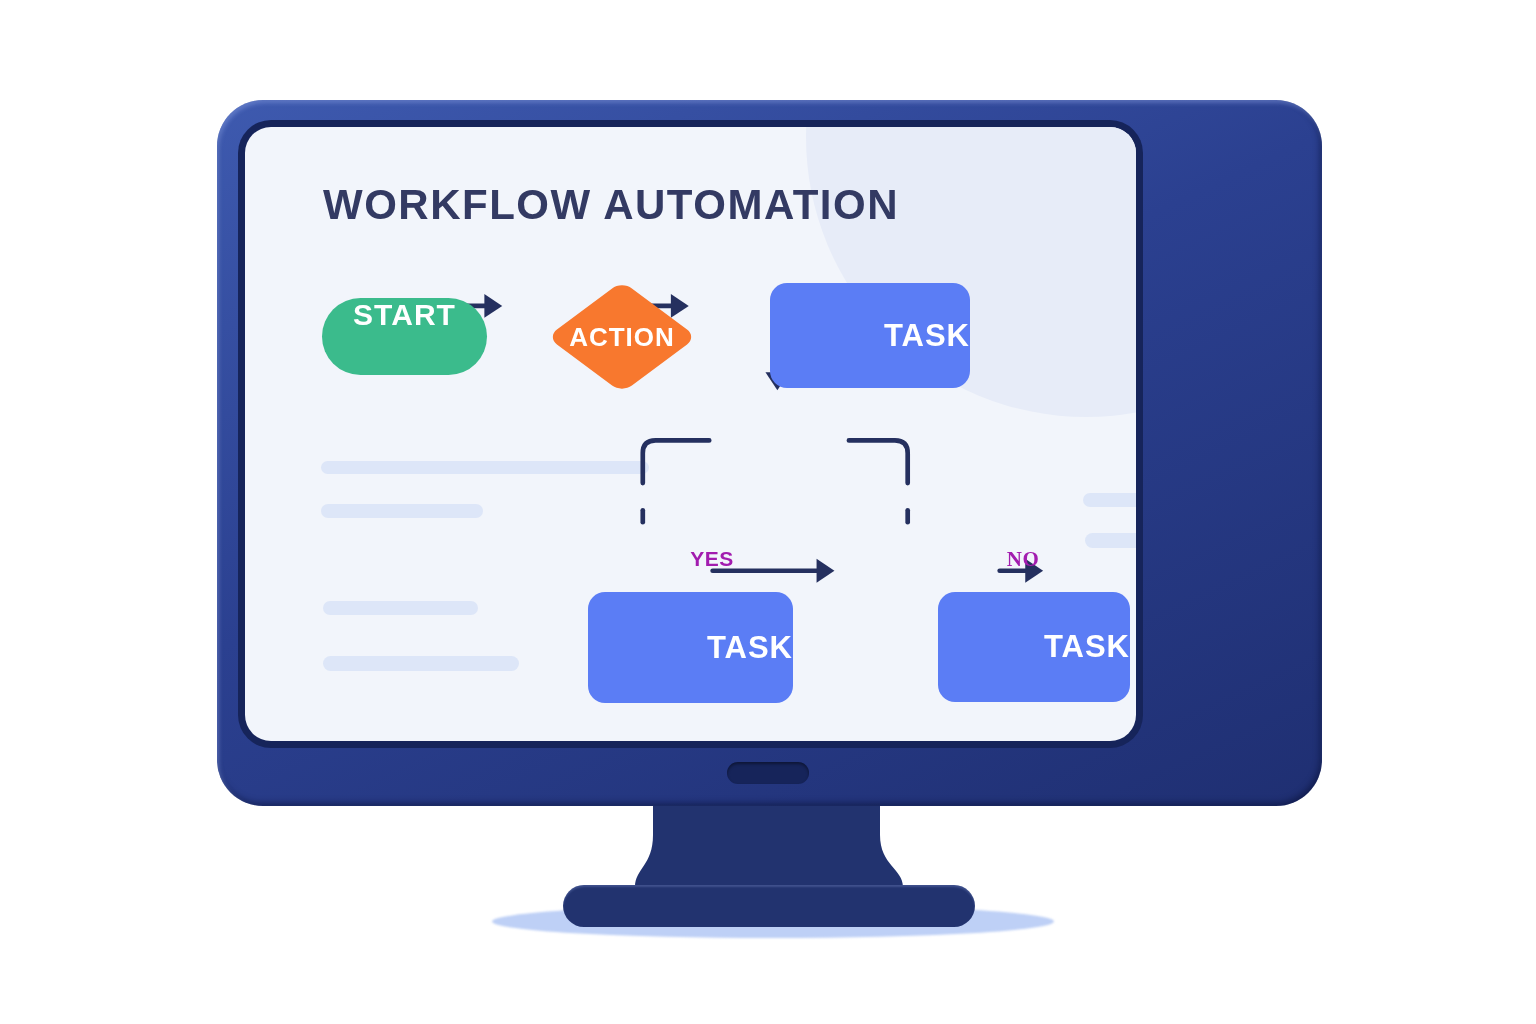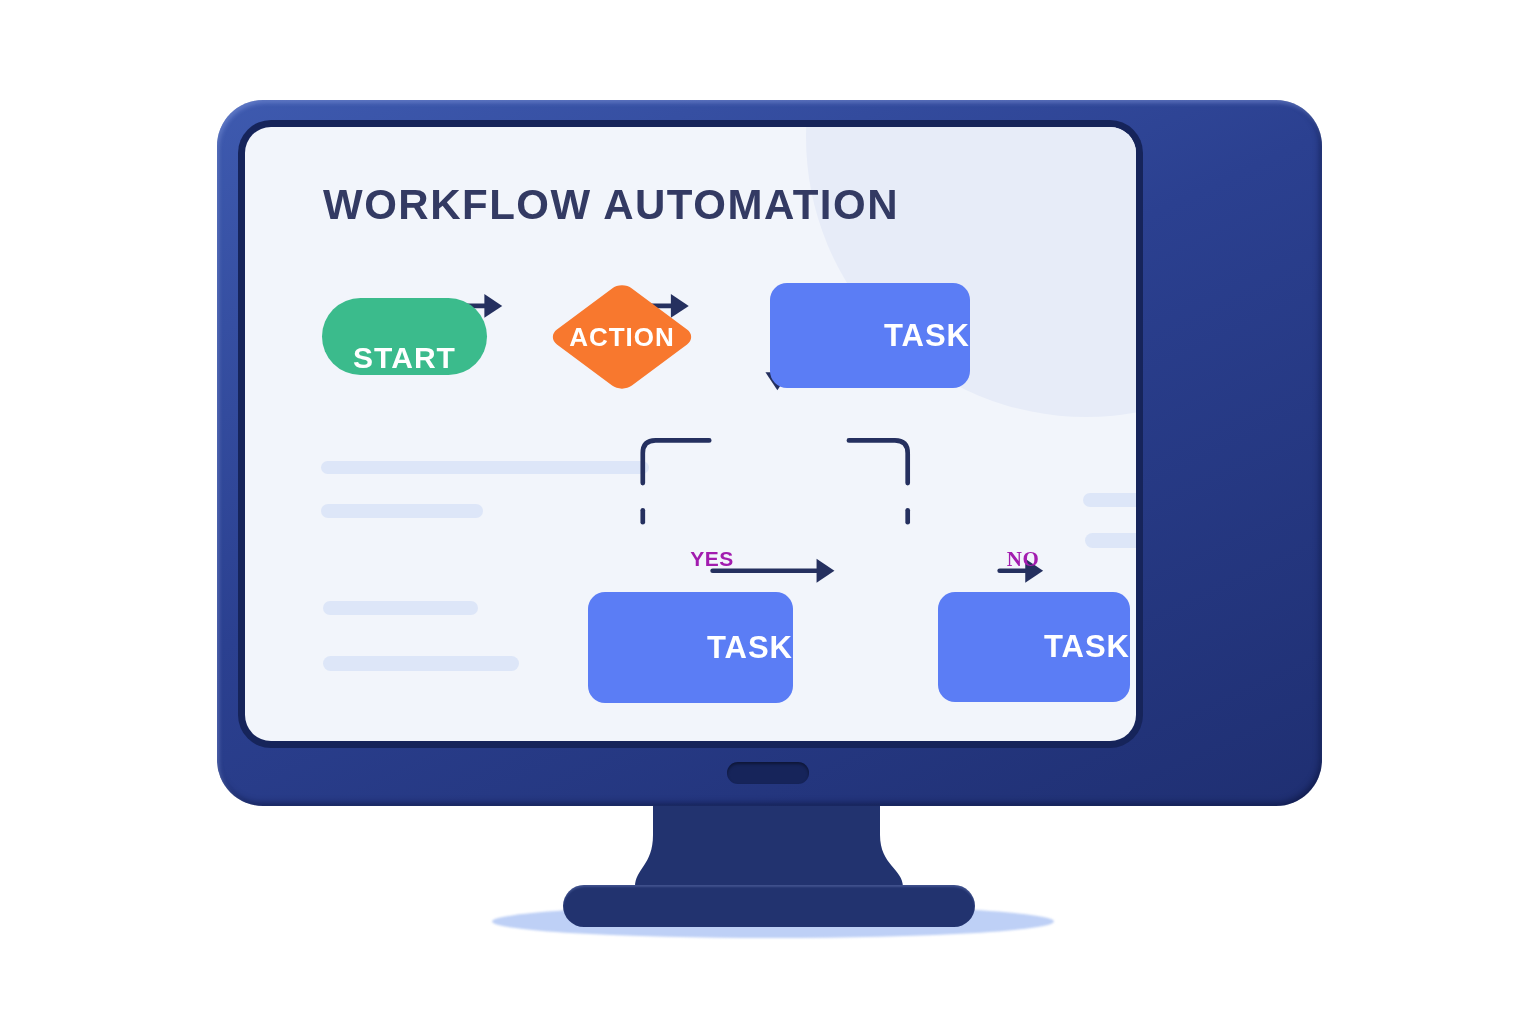--- a/index.html
+++ b/index.html
@@ -39,21 +39,21 @@
   .ph-r1 { left:838px; top:366px; width:66px;  height:14px; }
   .ph-r2 { left:840px; top:406px; width:138px; height:15px; }
 
   
   .wires { position:absolute; inset:0; pointer-events:none; }
   .wires path, .wires line { stroke:#25305f; stroke-width:5.5; fill:none; stroke-linecap:round; }
   .wires polygon { fill:#25305f; }
 
   
   .node-label { color:#ffffff; font-weight:800; letter-spacing:1px; }
-  .pill { position:absolute; display:flex; align-items:flex-end; justify-content:center;
+  .pill { position:absolute; display:flex; align-items:flex-start; justify-content:center;
     border-radius:40px; cursor:pointer; }
   .pill-start { left:77px; top:171px; width:165px; height:77px; background:#3bbb8c; }
   .pill-start .node-label { font-size:30px; }
   .circle-end { left:938px; top:490px; width:84px; height:76px; background:#2fb583; border-radius:50%; }
   .circle-end .node-label { font-size:26px; }
 
   .rect { position:absolute; display:flex; align-items:center; justify-content:flex-end;
     background:#5b7df5; border-radius:17px; cursor:pointer; }
   .rect .node-label { font-size:31px; }
   .rect-task1 { left:525px; top:156px; width:200px; height:105px; }

